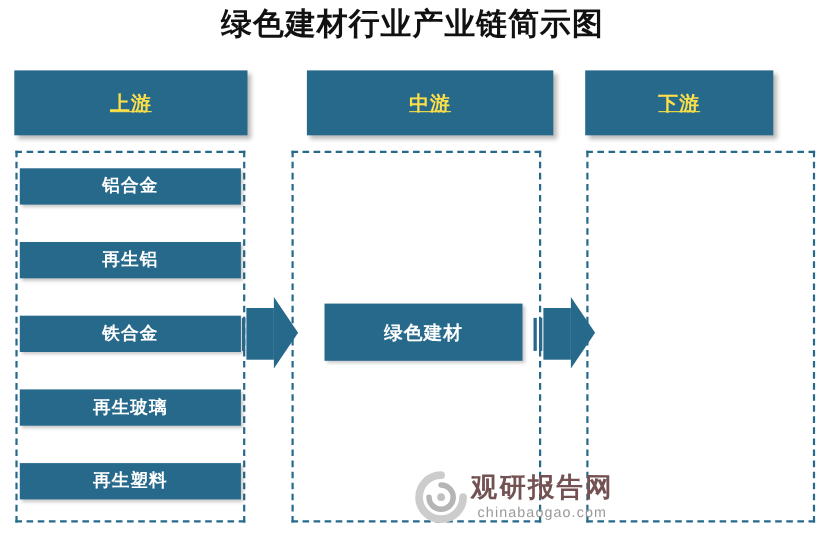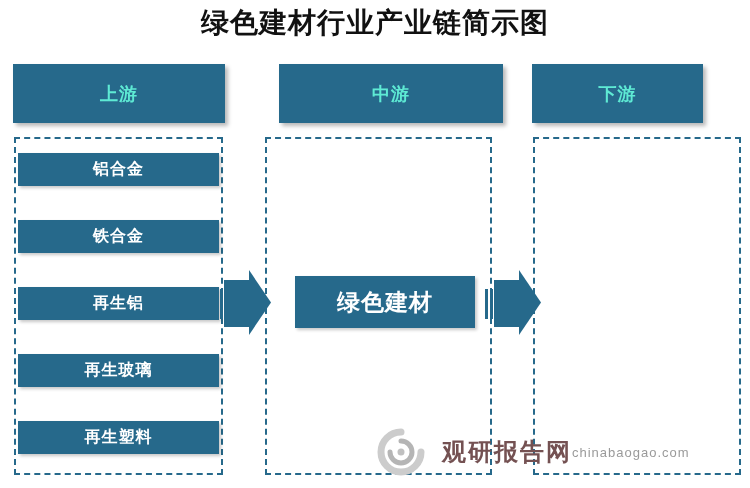--- a/index.html
+++ b/index.html
@@ -19,27 +19,28 @@
   .title{
     position:absolute;left:0;top:6px;width:750px;
     text-align:center;
     font:700 28px/1.2 "Liberation Serif", serif;
     color:#111111;
     letter-spacing:1px;
   }
   .hdr{
     position:absolute;height:59px;
     background:var(--teal);
-    color:#5eead4;
+    color:#fde047;
     display:flex;align-items:center;justify-content:center;
     font:700 18px "Liberation Serif", serif;
     letter-spacing:1px;
     box-shadow:3px 3px 4px rgba(0,0,0,0.28);
     box-sizing:border-box;
     z-index:2;
+    text-decoration:underline;
   }
   .hdr-up{left:13px;top:64px;width:212px;}
   .hdr-mid{left:268px;top:64px;width:224px;margin-left:11px;}
   .hdr-down{left:532px;top:64px;width:171px;}
   .dash{
     position:absolute;top:137px;height:338px;
     border:2px dashed var(--teal);
     box-sizing:border-box;
     z-index:1;
   }
@@ -61,32 +62,32 @@
     display:flex;align-items:center;justify-content:center;
     font:700 16px "Liberation Serif", serif;
     letter-spacing:1px;
     box-shadow:2px 2px 3px rgba(0,0,0,0.22);
     box-sizing:border-box;
   }
   .item-up{width:201px;height:33px;}
   .item-down{width:175px;height:45px;}
   .item-mid{
     position:absolute;left:295px;top:276px;width:180px;height:52px;
-    font-size:23px;
+    font-size:17px;
     z-index:4;
   }
   .arrow{position:absolute;z-index:5;}
   .arrow-1{left:214px;top:270px;}
   .arrow-2{left:484px;top:270px;}
   .watermark{
     position:absolute;left:376px;top:427px;
     display:flex;align-items:center;
     z-index:3;
   }
-  .wm-text{display:flex;flex-direction:row;align-items:center;margin-left:16px;}
+  .wm-text{display:flex;flex-direction:column;align-items:center;margin-left:2px;}
   .wm-name{
     font:700 24px/1.1 "Liberation Sans", sans-serif;
     color:var(--wm-red);
     letter-spacing:2px;
     white-space:nowrap;
   }
   .wm-url{
     font:400 13px/1.1 "Liberation Sans", sans-serif;
     color:var(--wm-gray);
     letter-spacing:1px;
@@ -104,22 +105,22 @@
   <div class="hdr hdr-up">上游</div>
   <div class="hdr hdr-mid">中游</div>
   <div class="hdr hdr-down">下游</div>
 
   <div class="dash dash-up"></div>
   <div class="dash dash-mid"></div>
   <div class="dash dash-down"></div>
 
   <div class="items items-up">
     <div class="item item-up">铝合金</div>
+    <div class="item item-up">再生铝</div>
     <div class="item item-up">铁合金</div>
-    <div class="item item-up">再生铝</div>
     <div class="item item-up">再生玻璃</div>
     <div class="item item-up">再生塑料</div>
   </div>
 
   <div class="item item-mid">绿色建材</div>
 
 
   <svg class="arrow arrow-1" width="57" height="65" viewBox="0 0 57 65">
     <rect x="1" y="19" width="3" height="30" fill="var(--teal)"></rect>
     <rect x="6" y="19" width="3" height="30" fill="var(--teal)"></rect>

